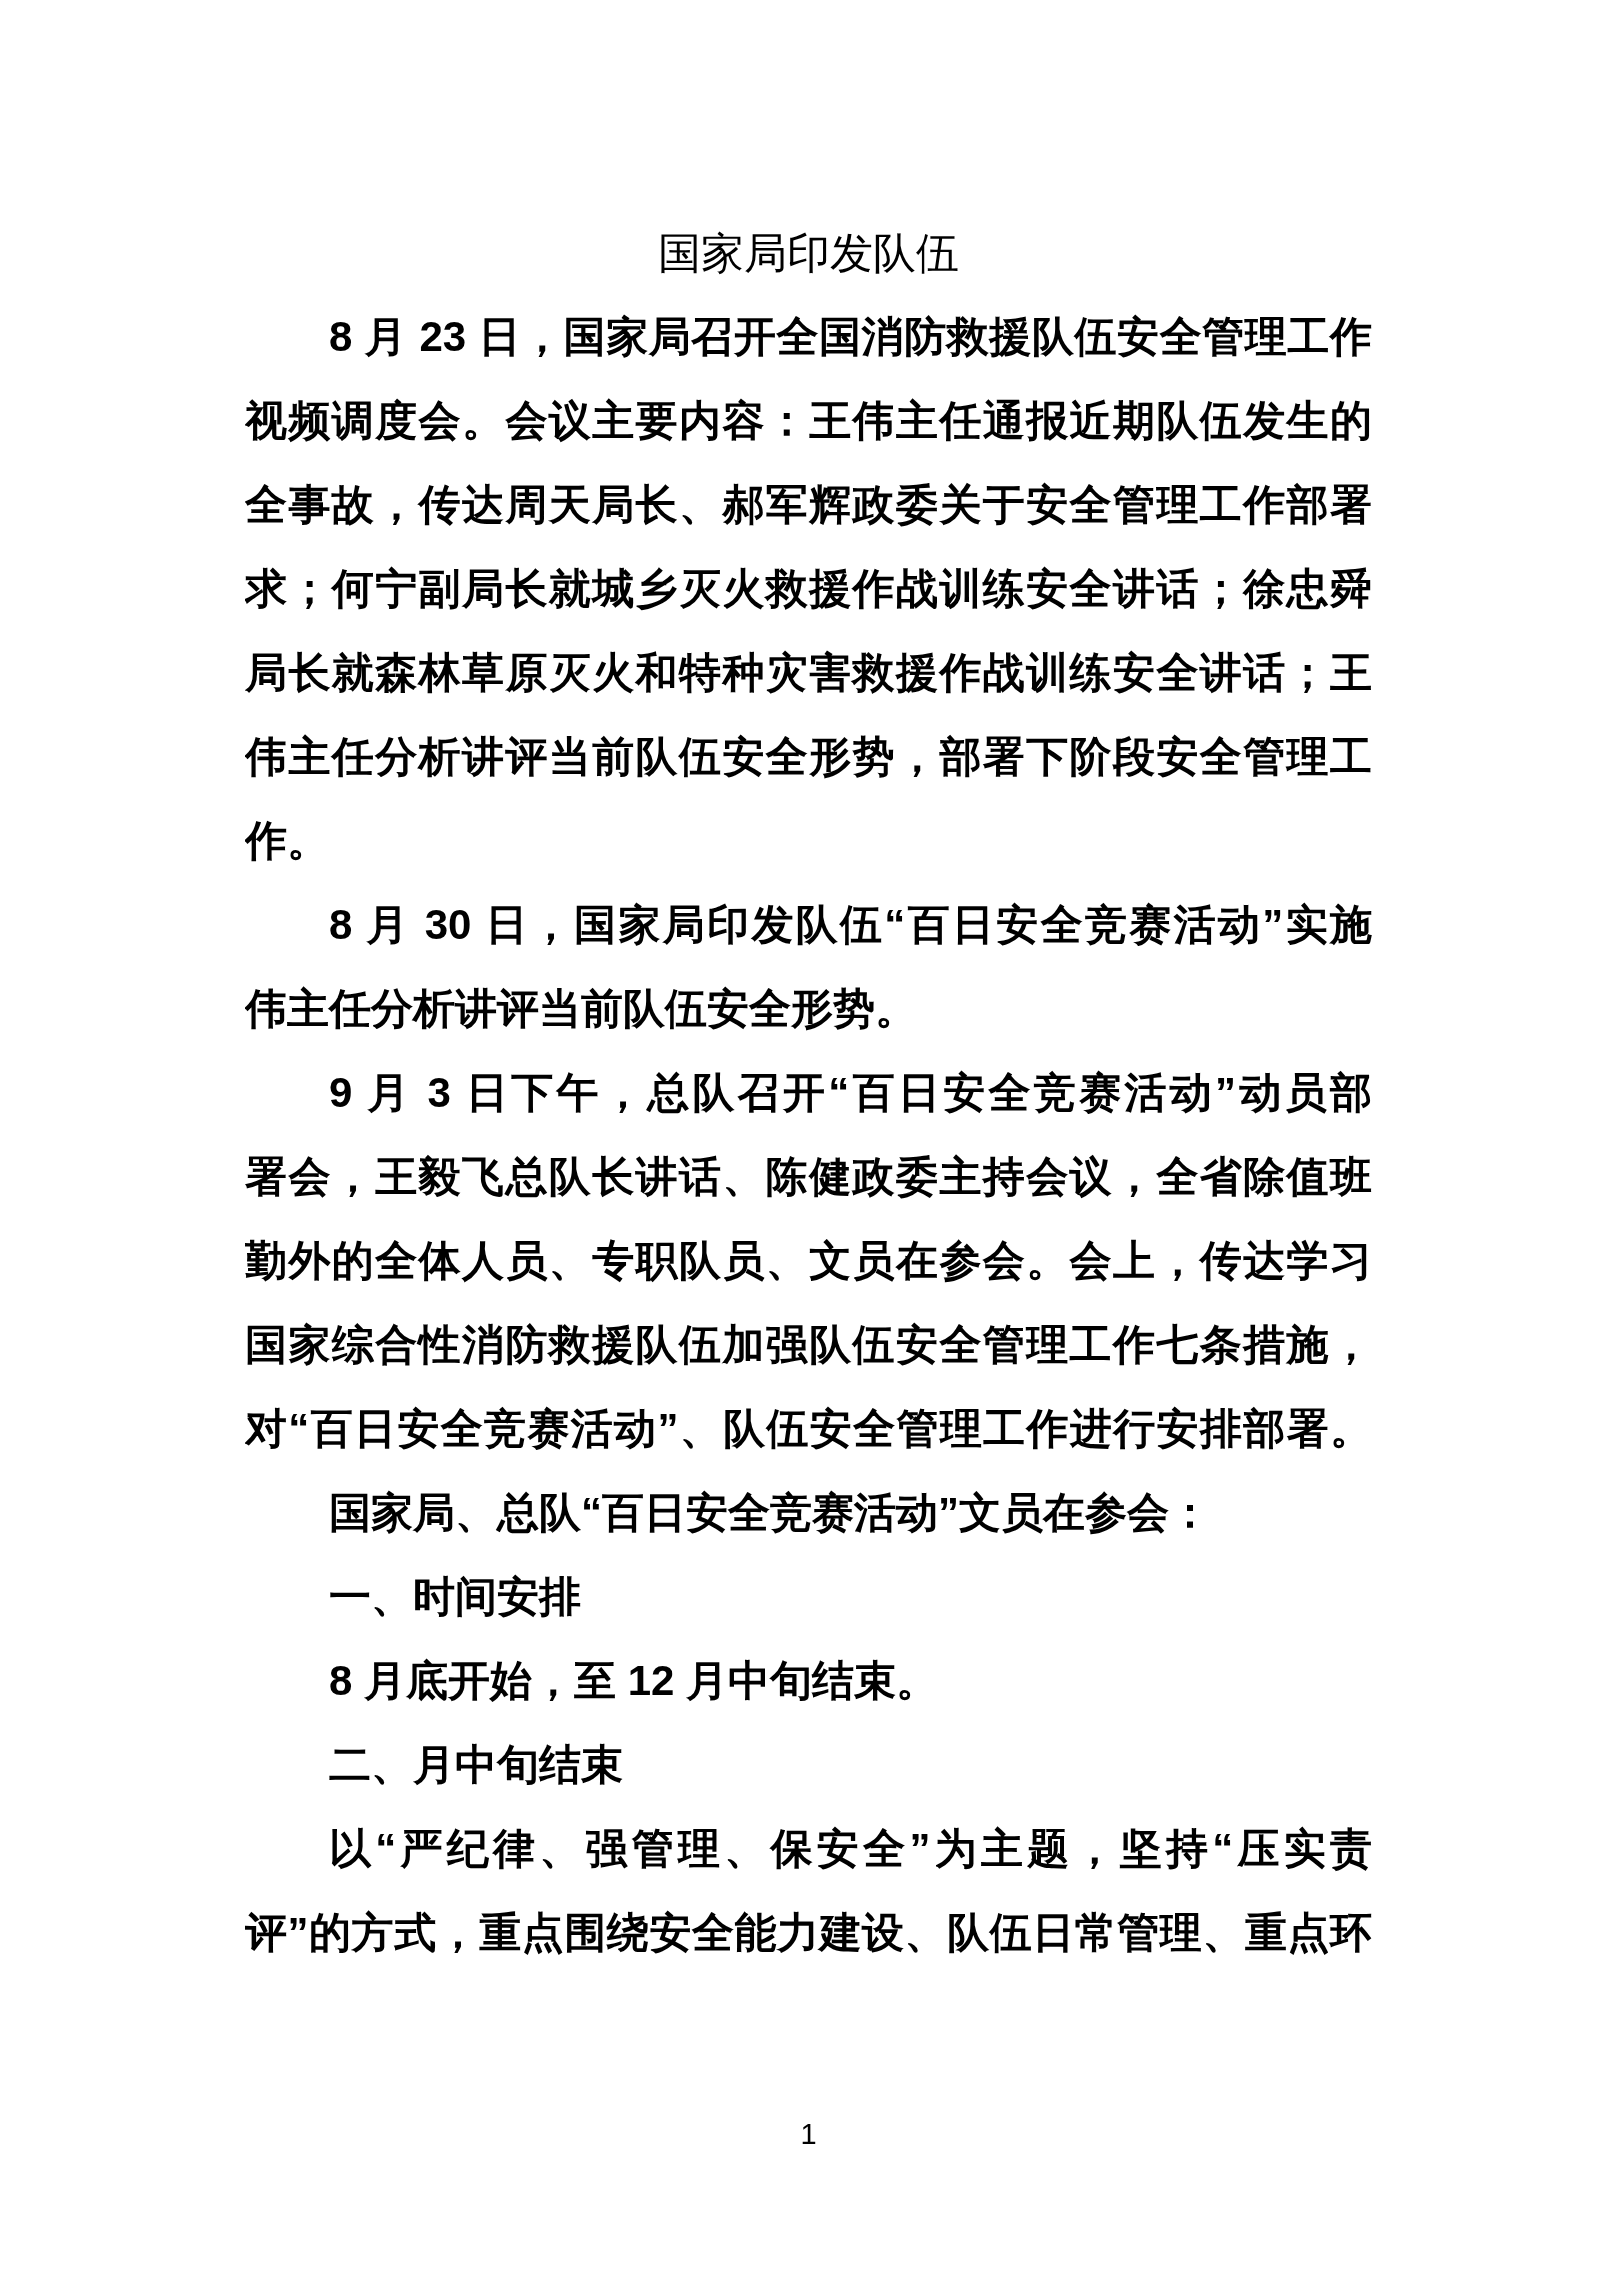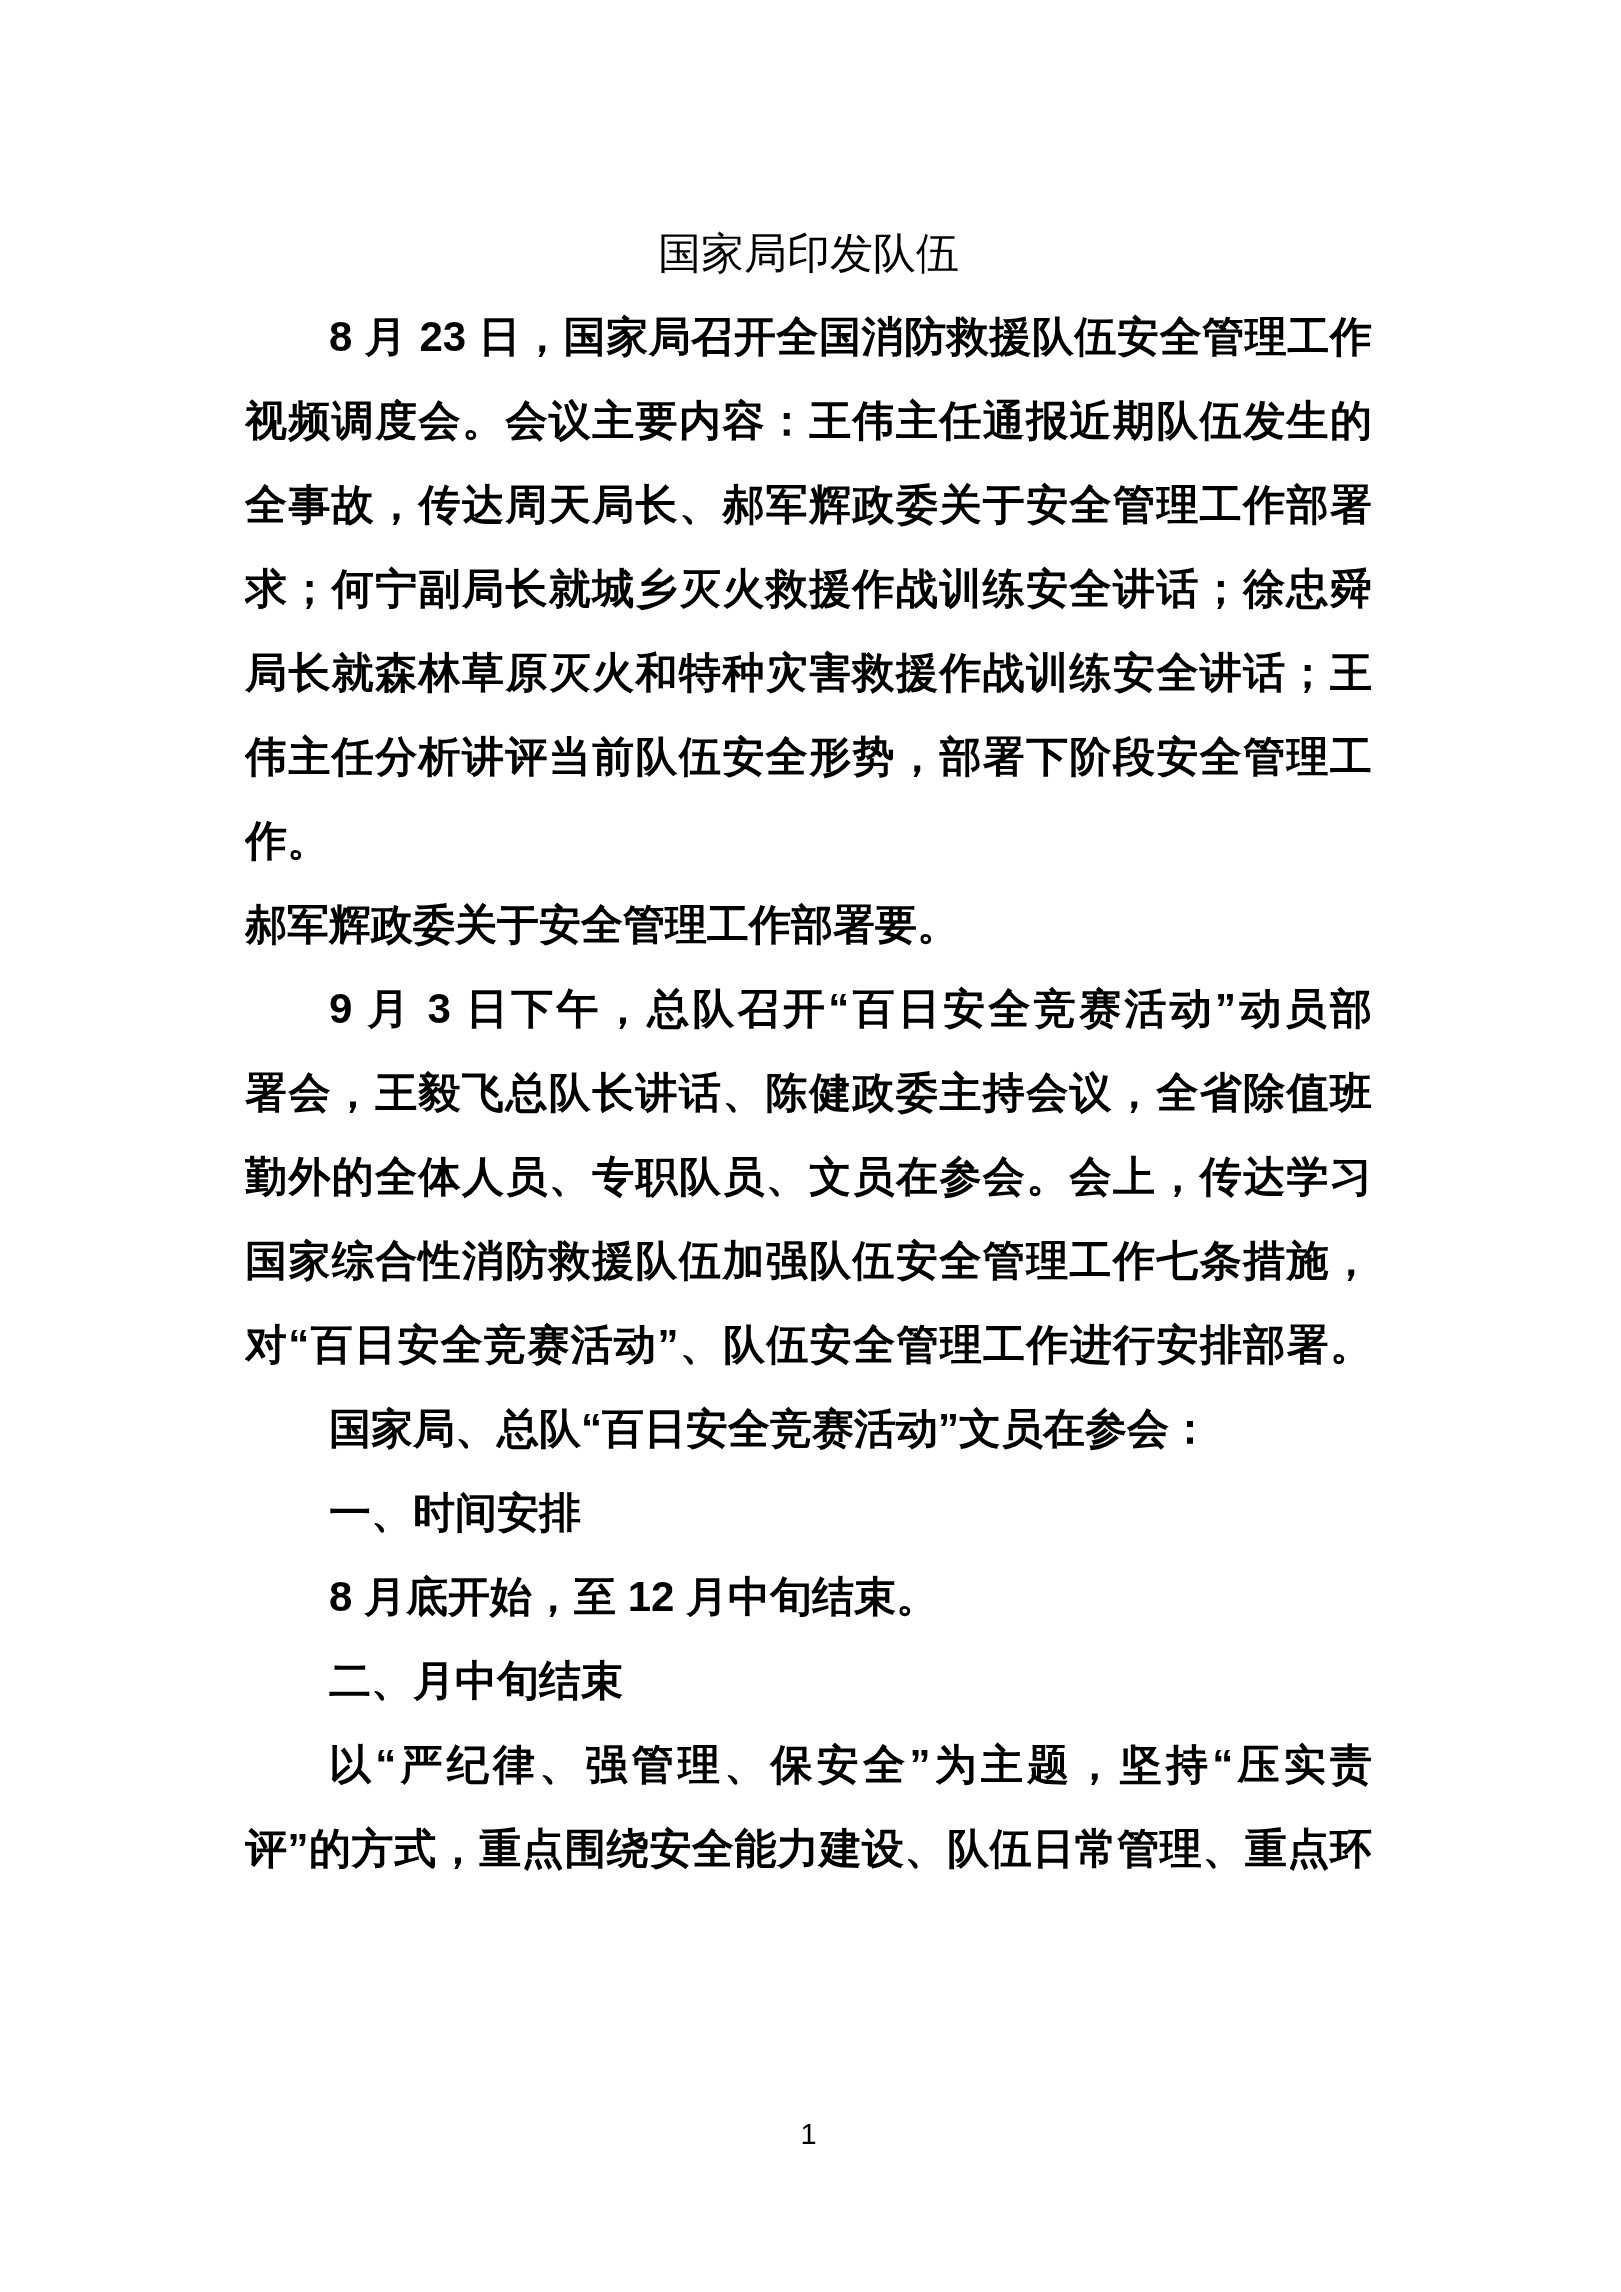--- a/index.html
+++ b/index.html
@@ -66,21 +66,22 @@
       <div class="paragraph">
         <div class="line first">8 月 23 日，国家局召开全国消防救援队伍安全管理工作</div>
         <div class="line">视频调度会。会议主要内容：王伟主任通报近期队伍发生的安</div>
         <div class="line">全事故，传达周天局长、郝军辉政委关于安全管理工作部署要</div>
         <div class="line">求；何宁副局长就城乡灭火救援作战训练安全讲话；徐忠舜副</div>
         <div class="line">局长就森林草原灭火和特种灾害救援作战训练安全讲话；王</div>
         <div class="line">伟主任分析讲评当前队伍安全形势，部署下阶段安全管理工</div>
         <div class="line last">作。</div>
       </div>
       <div class="paragraph">
-        <div class="line last">郝军辉政委关于安全管理工作部署要。</div>
+        <div class="line first">8 月 30 日，国家局印发队伍“百日安全竞赛活动”实施</div>
+        <div class="line last">伟主任分析讲评当前队伍安全形势。</div>
       </div>
       <div class="paragraph">
         <div class="line first">9 月 3 日下午，总队召开“百日安全竞赛活动”动员部</div>
         <div class="line">署会，王毅飞总队长讲话、陈健政委主持会议，全省除值班执</div>
         <div class="line">勤外的全体人员、专职队员、文员在参会。会上，传达学习了</div>
         <div class="line">国家综合性消防救援队伍加强队伍安全管理工作七条措施，</div>
         <div class="line">对“百日安全竞赛活动”、队伍安全管理工作进行安排部署。</div>
       </div>
       <div class="paragraph">
         <div class="line first last">国家局、总队“百日安全竞赛活动”文员在参会：</div>

